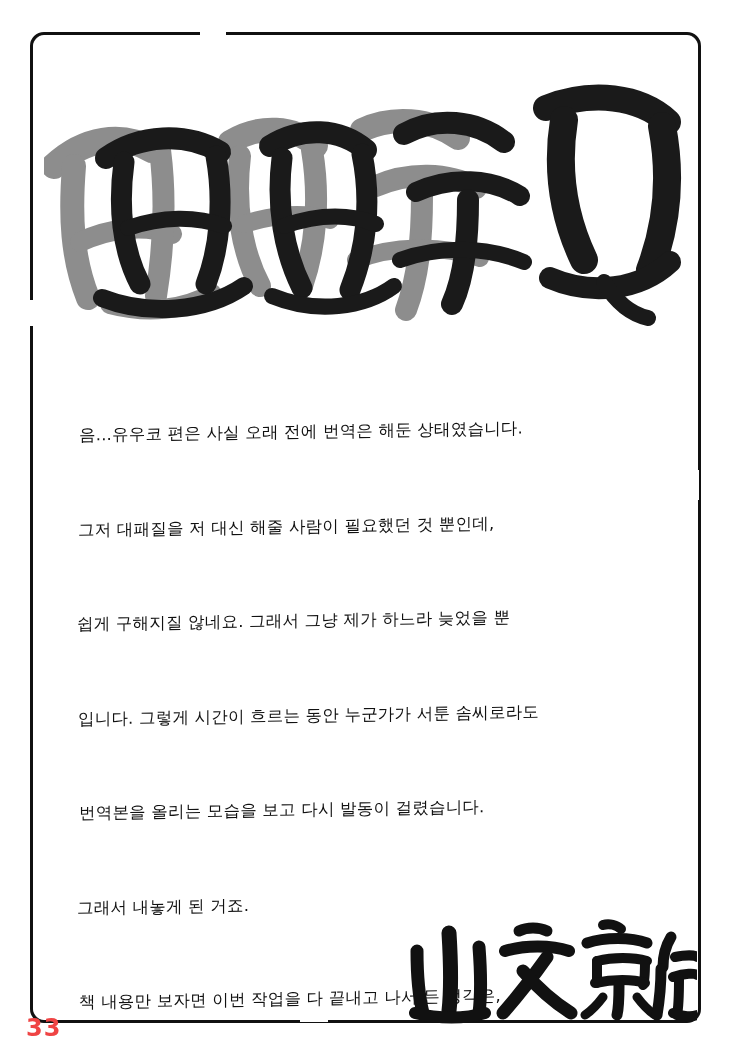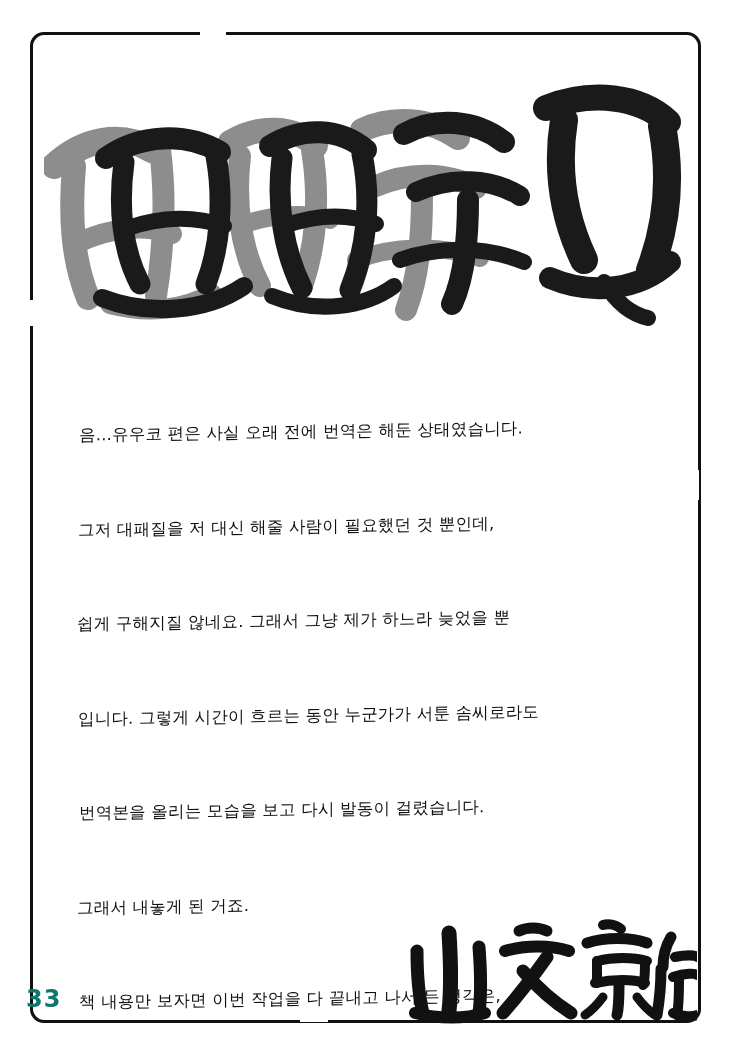--- a/index.html
+++ b/index.html
@@ -80,25 +80,25 @@
     margin: 0;
     white-space: pre-wrap;
   }
   .body-text p:nth-child(odd) { transform: translateX(1px); }
   .body-text p:nth-child(3n)  { transform: translateX(-1px); }
 
   
   .page-number {
     position: absolute;
     left: 26px;
-    bottom: 37px;
+    bottom: 8px;
     font-family: "DejaVu Sans", sans-serif;
     font-size: 24px;
     font-weight: 700;
-    color: #0f766e;
+    color: #ef4444;
     letter-spacing: 1px;
   }
 
   
   .stamp {
     position: absolute;
     right: 36px;
     bottom: 22px;
     width: 290px;
     height: 115px;

